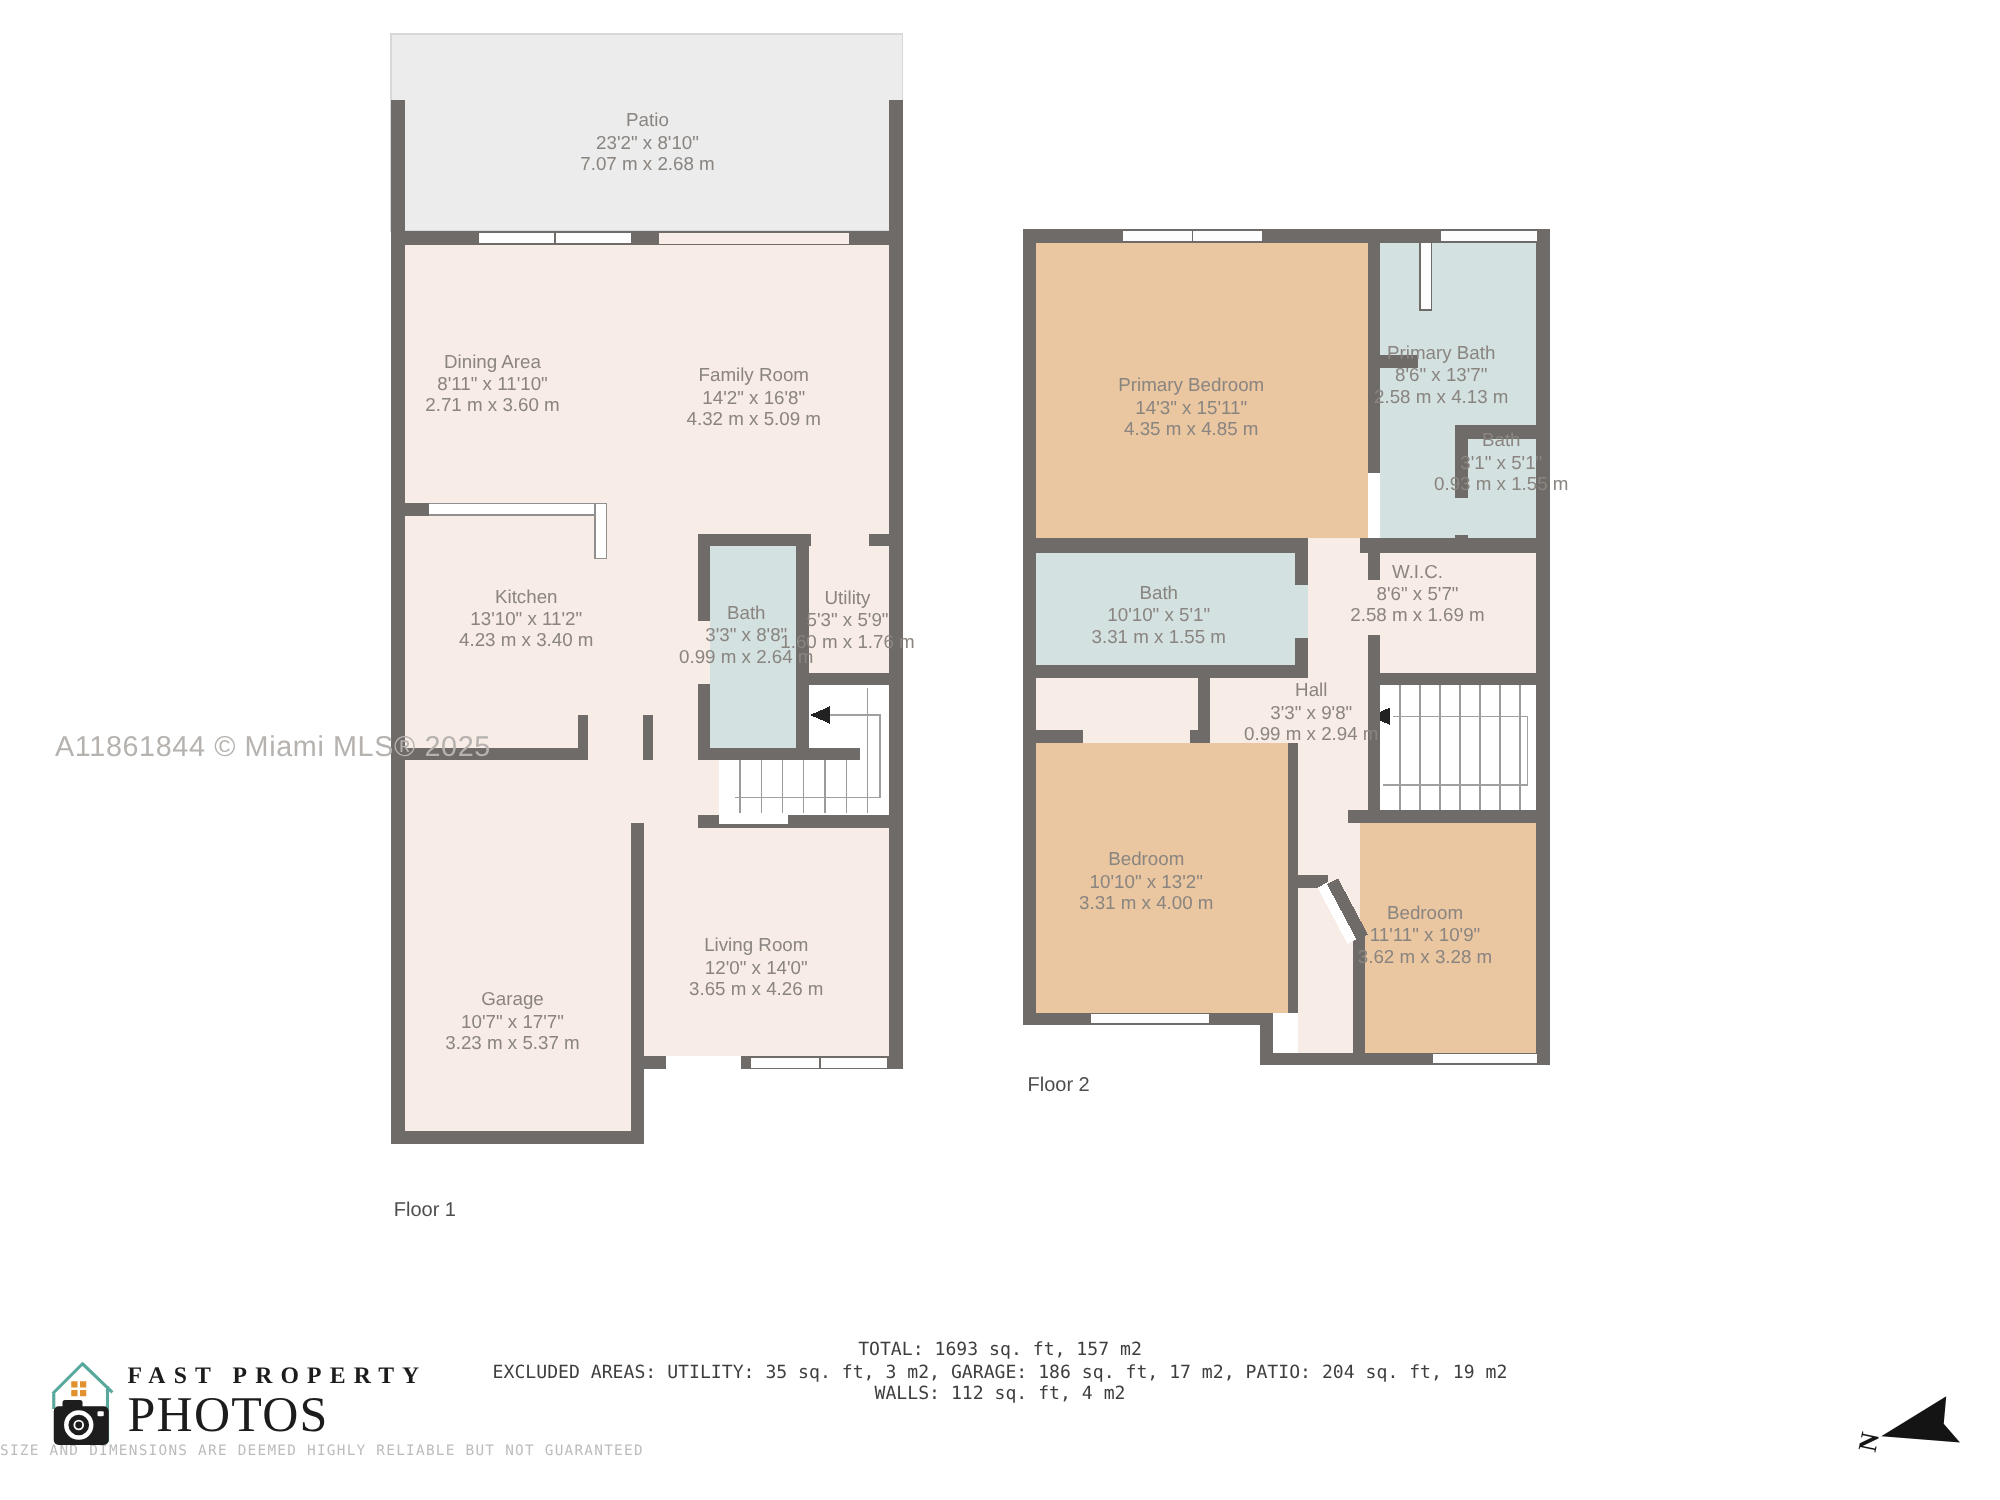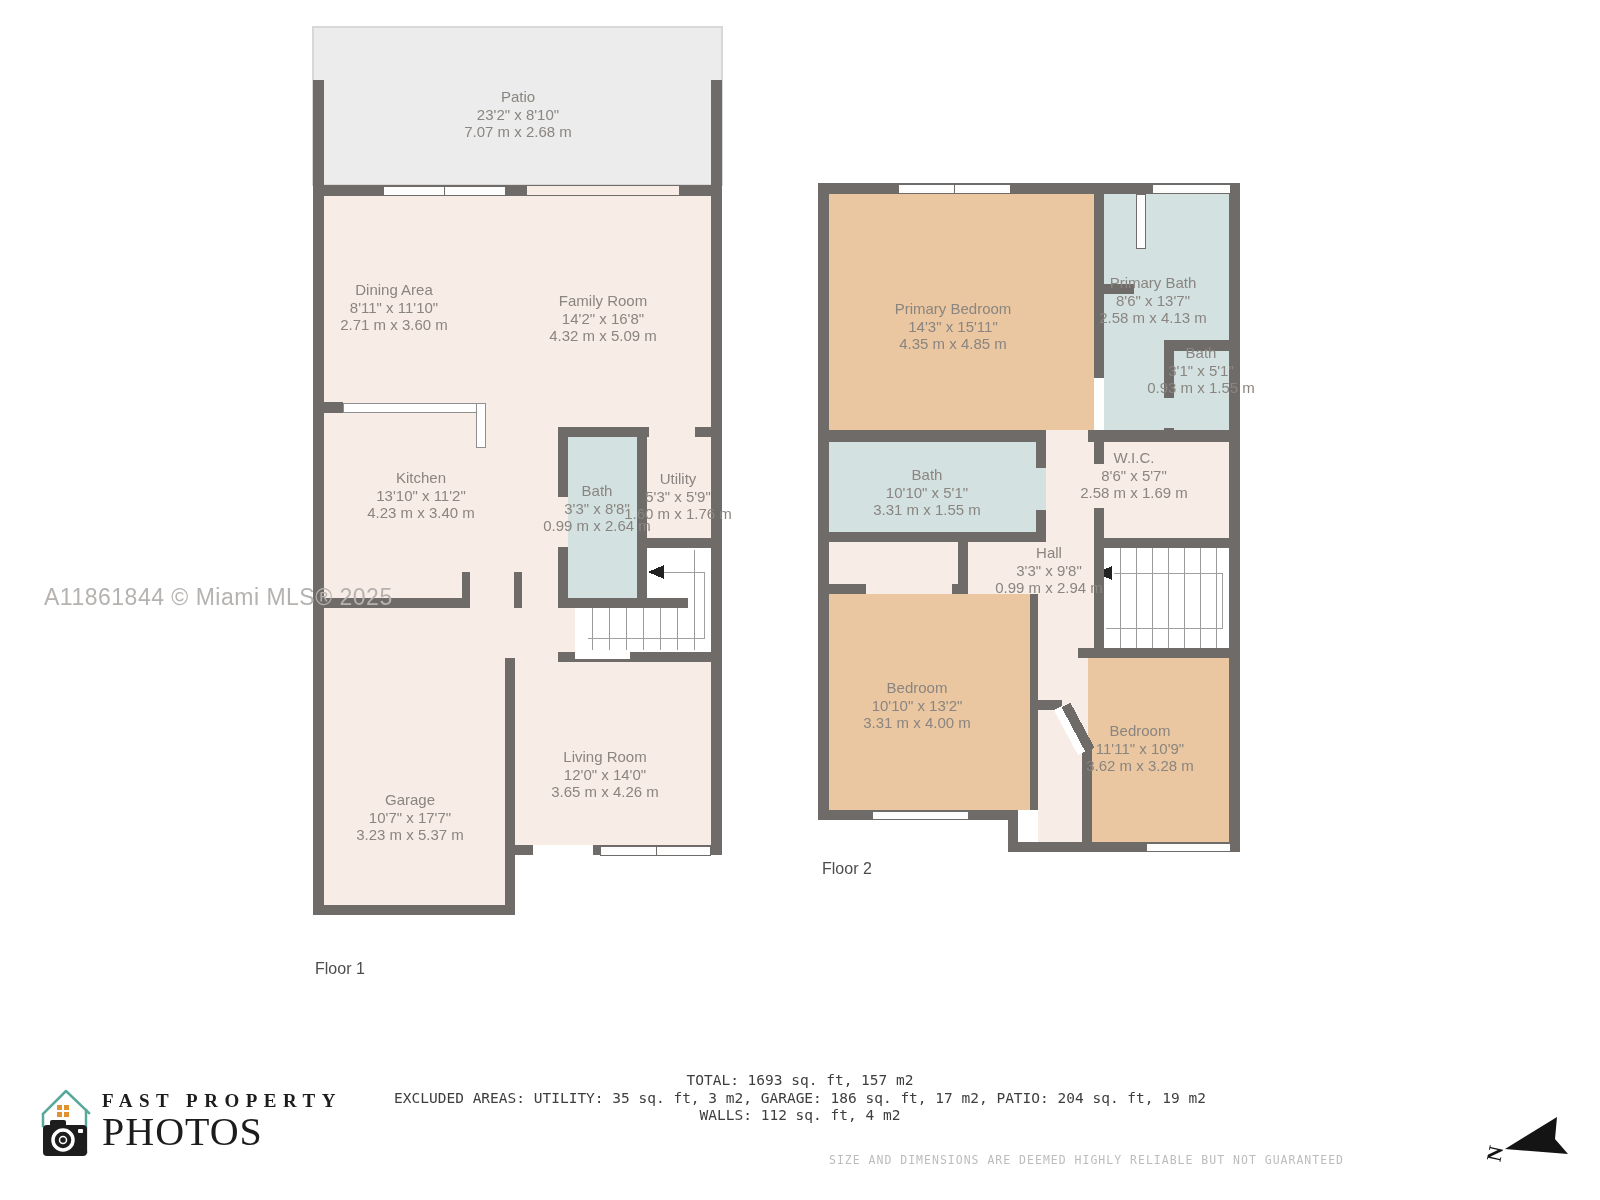--- a/index.html
+++ b/index.html
@@ -18,21 +18,21 @@
   .watermark{
     position:absolute;left:8px;top:584px;font-size:23px;color:#b5b2af;
     letter-spacing:.5px;z-index:6;margin-left:36px;
   }
   .footer{
     position:absolute;left:0;top:1072px;width:1600px;text-align:center;
     font-family:"DejaVu Sans Mono",monospace;font-size:14.5px;line-height:17.5px;
     color:#3e3e3e;z-index:5;
   }
   .disclaimer{
-    position:absolute;left:0;top:1153px;width:1344px;text-align:right;
+    position:absolute;left:0;top:1153px;width:1344px;text-align:left;
     font-family:"DejaVu Sans Mono",monospace;font-size:11.5px;letter-spacing:1px;
     color:#bcbcbc;z-index:5;
   }
   .logo{position:absolute;left:40px;top:1082px;z-index:5;}
   .logo-text{position:absolute;left:62px;top:8px;color:#1c1c1c;}
   .logo-line1{
     font-family:"Liberation Serif",serif;font-weight:bold;font-size:19px;
     letter-spacing:6.5px;white-space:nowrap;
   }
   .logo-line2{

